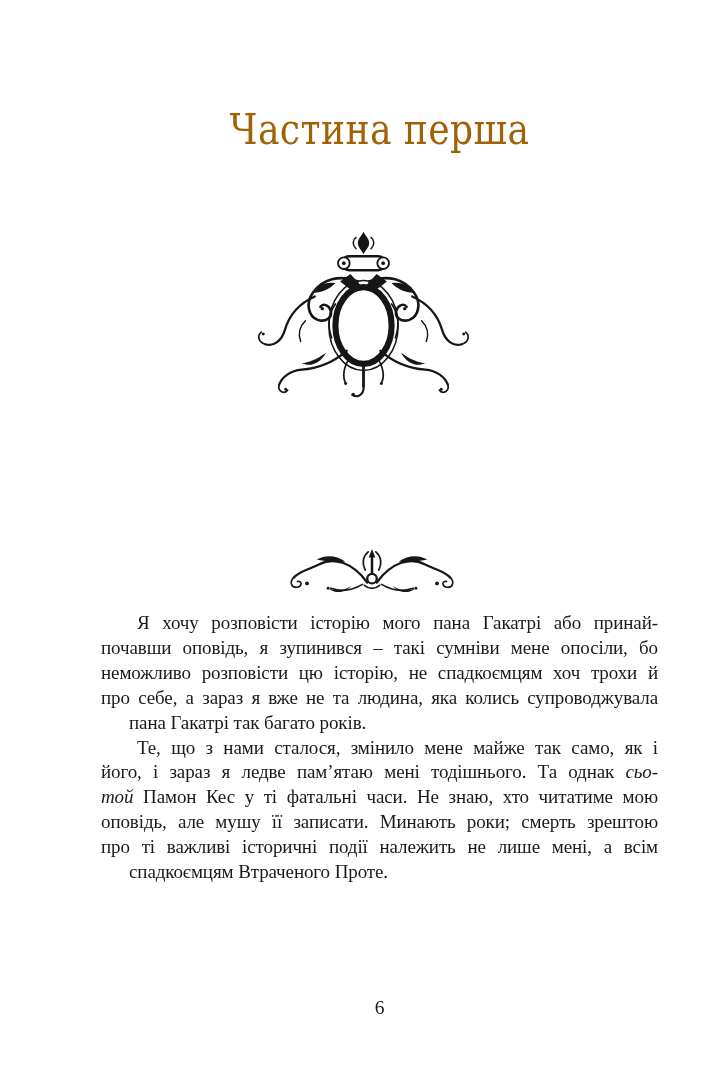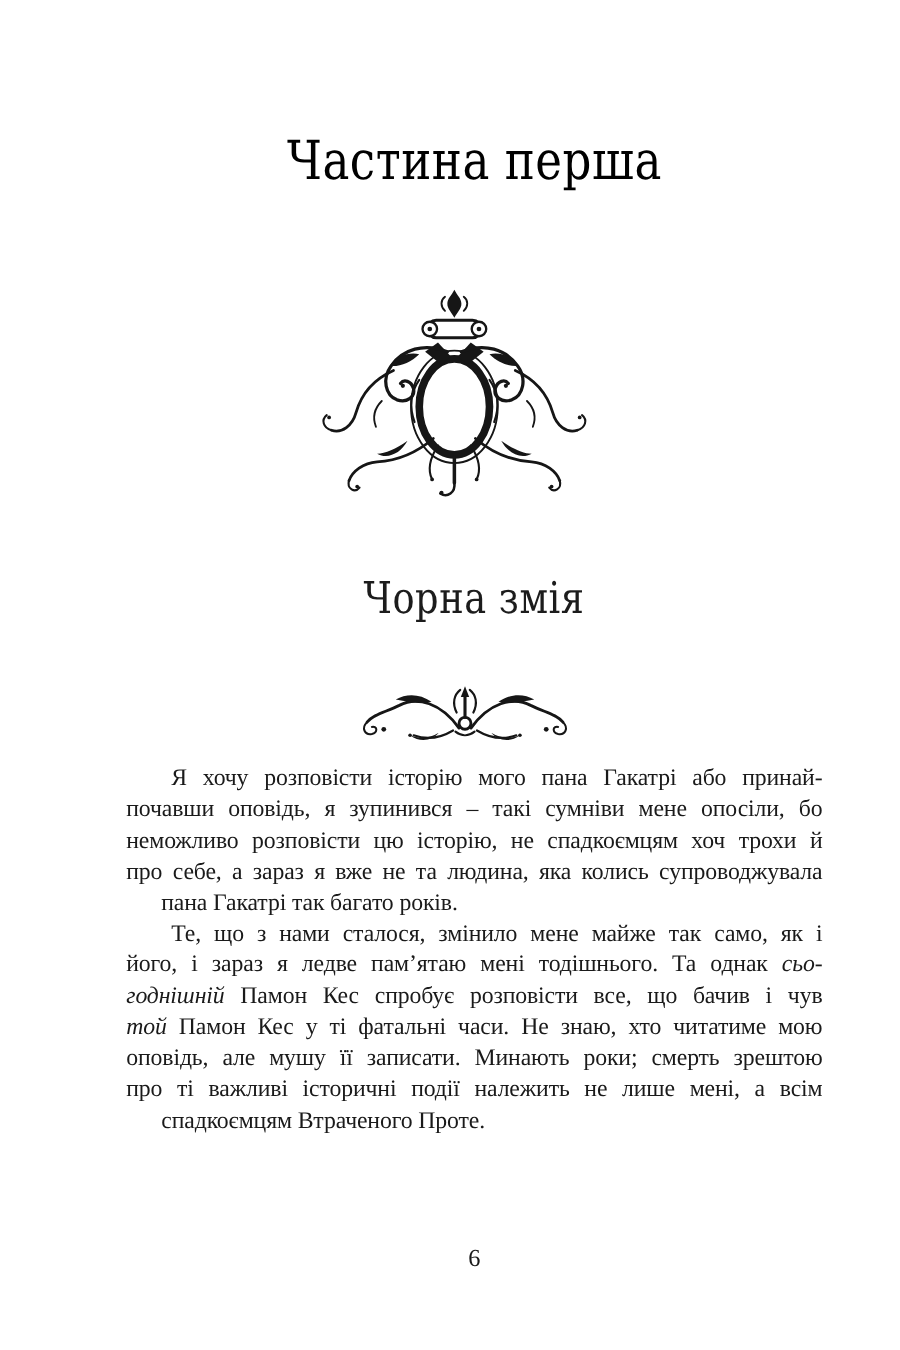--- a/index.html
+++ b/index.html
@@ -3,21 +3,21 @@
 <meta charset="utf-8">
 <style>
   html,body { margin:0; padding:0; background:#ffffff; }
   .page {
     position:relative; width:720px; height:1080px; background:#ffffff;
     font-family:"Liberation Serif", serif; color:#1a1a1a; overflow:hidden;
   }
   .part-title {
     position:absolute; top:104px; left:101px; width:557px;
     text-align:center; font-family:"DejaVu Serif", serif;
-    font-size:43px; line-height:1.2; color:#000000; font-weight:400;
+    font-size:43px; line-height:1.2; color:#a16207; font-weight:400;
   }
   .chapter-title {
     position:absolute; top:458px; left:101px; width:557px;
     text-align:center; font-family:"DejaVu Serif", serif;
     font-size:35px; line-height:1.2; color:#1c1c1c; font-weight:400;
   }
   .condense { display:inline-block; transform:scaleX(0.84); transform-origin:50% 50%; white-space:nowrap; letter-spacing:0.5px; }
   .orn-large { position:absolute; top:229px; left:251px; width:225px; height:178px; }
   .orn-small { position:absolute; top:544px; left:286px; width:172px; height:54px; }
   .body-text {
@@ -71,23 +71,20 @@
       <path d="M30 166 C28 173 35 177 39 172" stroke-width="1.8"></path>
       <circle cx="37" cy="171" r="1.6" fill="#161616" stroke="none"></circle>
       <path d="M80 132 C70 139 61 143 54 143 C63 148 74 143 80 132 Z" fill="#161616" stroke="none"></path>
       <path d="M106 136 C99 147 97 157 101 165" stroke-width="1.8"></path>
       <circle cx="101" cy="165" r="1.6" fill="#161616" stroke="none"></circle>
       <path d="M58 98 C52 104 50 112 53 120" stroke-width="1.6"></path>
     </g>
     <use href="#orn1L" transform="matrix(-1 0 0 1 240 0)"></use>
   </svg>
 
-  <div class="chapter-title">
-    <span class="condense">Чорна змія</span>
-  </div>
 
   <svg class="orn-small" viewBox="0 0 180 56" aria-hidden="true">
     <g stroke="#161616" fill="none" stroke-linecap="round">
       <circle cx="90" cy="36" r="5" stroke-width="2.4"></circle>
       <path d="M90 31 L90 13" stroke-width="2.6"></path>
       <path d="M90 5 L86.5 14 L93.5 14 Z" fill="#161616" stroke="none"></path>
       <path d="M83 27 C79 19 81 12 86 8" stroke-width="1.8"></path>
       <path d="M97 27 C101 19 99 12 94 8" stroke-width="1.8"></path>
       <path d="M82 43 C87 47 93 47 98 43" stroke-width="1.8"></path>
     </g>
@@ -104,21 +101,20 @@
   </svg>
 
   <div class="body-text">
       <div class="line para-start"><span>Я хочу розповісти історію мого пана Гакатрі або принай-</span></div>
       <div class="line"><span>почавши оповідь, я зупинився – такі сумніви мене опосіли, бо</span></div>
       <div class="line"><span>неможливо розповісти цю історію, не спадкоємцям хоч трохи й</span></div>
       <div class="line"><span>про себе, а зараз я вже не та людина, яка колись супроводжувала</span></div>
       <div class="line para-end"><span>пана Гакатрі так багато років.</span></div>
       <div class="line para-start"><span>Те, що з нами сталося, змінило мене майже так само, як і</span></div>
       <div class="line"><span>його, і зараз я ледве пам’ятаю мені тодішнього. Та однак </span><em>сьо-</em></div>
-      <div class="line"><em>годнішній</em><span> Памон Кес спробує розповісти все, що бачив і чув</span></div>
       <div class="line"><em>той</em><span> Памон Кес у ті фатальні часи. Не знаю, хто читатиме мою</span></div>
       <div class="line"><span>оповідь, але мушу її записати. Минають роки; смерть зрештою</span></div>
       <div class="line"><span>про ті важливі історичні події належить не лише мені, а всім</span></div>
       <div class="line para-end"><span>спадкоємцям Втраченого Проте.</span></div>
     </div>
 
   <div class="page-number">6</div>
 
 </div>
 

